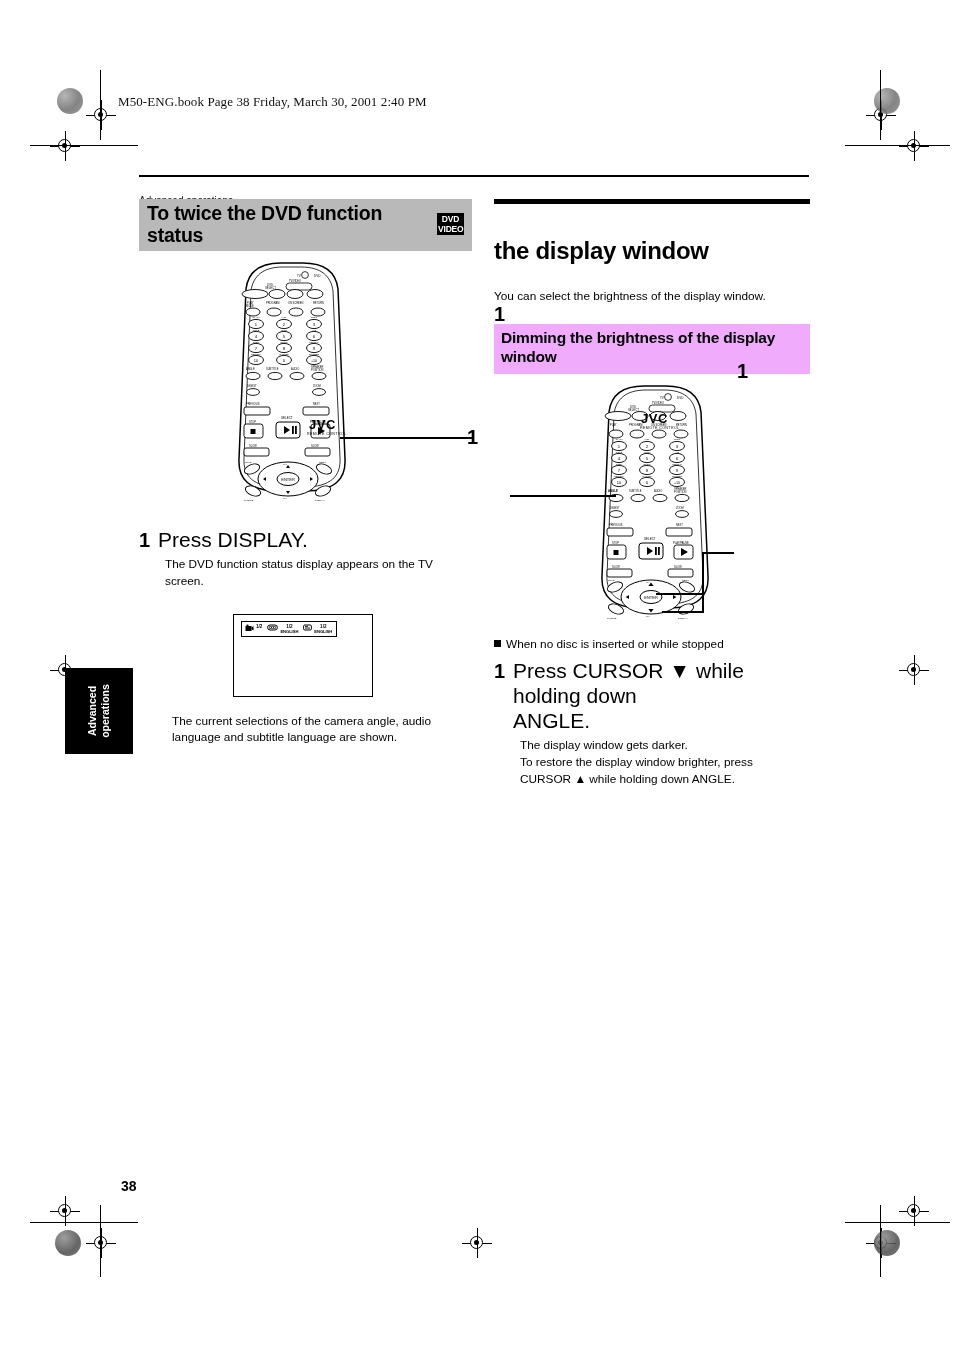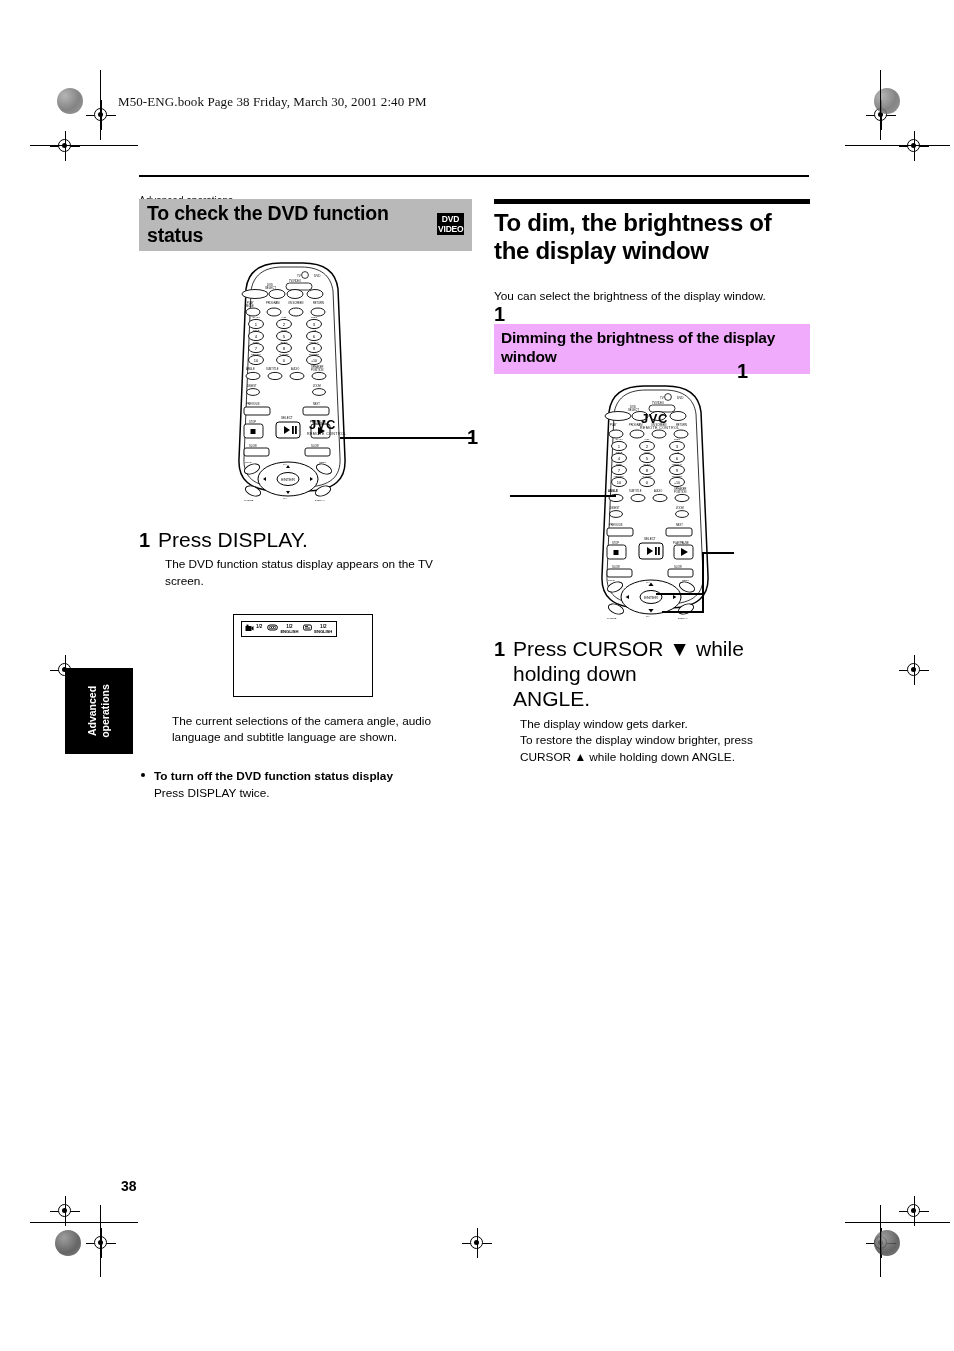--- a/index.html
+++ b/index.html
@@ -343,21 +343,21 @@
 <div class="cropline" style="left:880px; top:1205px; width:1.4px; height:72px;"></div>
 <div class="cropline" style="left:845px; top:1222px; width:105px; height:1.4px;"></div>
 
 <div class="file-header">M50-ENG.book  Page 38  Friday, March 30, 2001  2:40 PM</div>
 <div class="running-head">Advanced operations</div>
 <div class="head-rule"></div>
 
 <div class="col-left">
 
   <div class="graybar">
-    <h2>To check the DVD function status</h2>
+    <h2>To twice the DVD function status</h2>
     <div class="dvd-badge">
       <span>DVD</span>
       <span>VIDEO</span>
     </div>
   </div>
 
   <div class="remote-wrap" style="height:250px; margin-top:10px;">
     <svg width="333" height="250" viewBox="0 0 333 250">
       <g transform="translate(100,2)">
 
@@ -536,32 +536,27 @@
         <div class="osd-col">
           <div class="osd-frac">1/2</div>
           <div class="osd-lang">ENGLISH</div>
         </div>
       </div>
     </div>
   </div>
 
   <div class="sub" style="margin-top:16px; margin-left:33px; width:290px;">The current selections of the camera angle, audio language and subtitle language are shown.</div>
 
-  <div class="dotitem">
-    <span class="dot"></span>
-    <b>To turn off the DVD function status display</b><br>
-    <span>Press DISPLAY twice.</span>
-  </div>
 </div>
 
 <div class="col-right">
 
   <div class="rule-thick"></div>
   <h1 class="big">
-    <span>To dim, the brightness of</span><br>
+    <br>
     <span>the display window</span>
   </h1>
 
   <p class="lead">You can select the brightness of the display window.</p>
 
   <div class="graybar2">
     <h3>Dimming the brightness of the display window</h3>
   </div>
 
   <div class="remote-wrap" style="height:242px; margin-top:8px;">
@@ -693,20 +688,23 @@
     </svg>
   </div>
 
   <div style="position:absolute; left:147px; top:212px; font-size:13px; font-weight:bold; letter-spacing:.6px;">JVC</div>
   <div style="position:absolute; left:146px; top:227px; font-size:3.6px; letter-spacing:.4px;">REMOTE CONTROL</div>
 
   <div class="callout-num" style="left:0px; top:105px;">1</div>
   <div class="callout-num" style="left:243px; top:162px;">1</div>
 
   <div style="margin-top:12px;">
+    <p class="bullet-sq">
+      <span class="sq"></span><span>When no disc is inserted or while stopped</span>
+    </p>
     <div class="step">
       <div class="num">1</div>
       <div class="stxt">
         <span>Press CURSOR ▼ while holding down</span><br>
         <span>ANGLE.</span>
       </div>
     </div>
     <div class="sub">
       <span>The display window gets darker.</span><br>
       <span>To restore the display window brighter, press</span><br>

